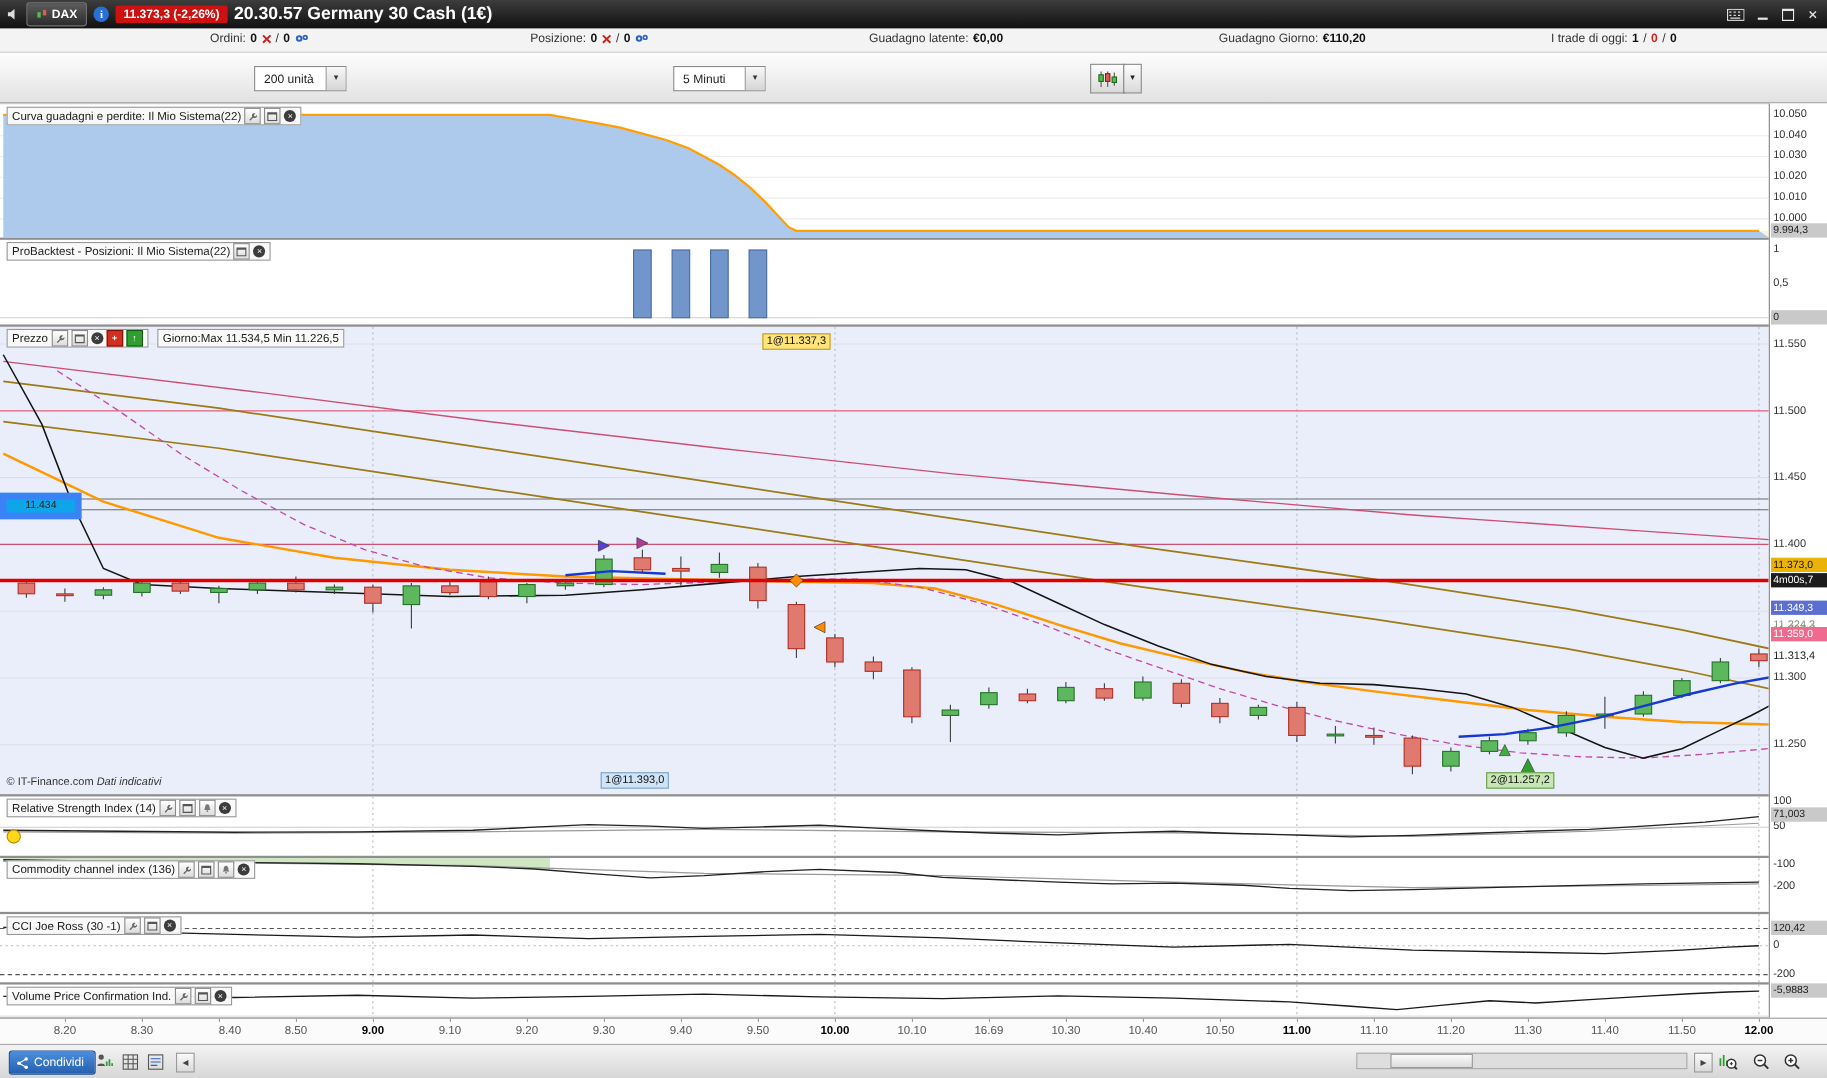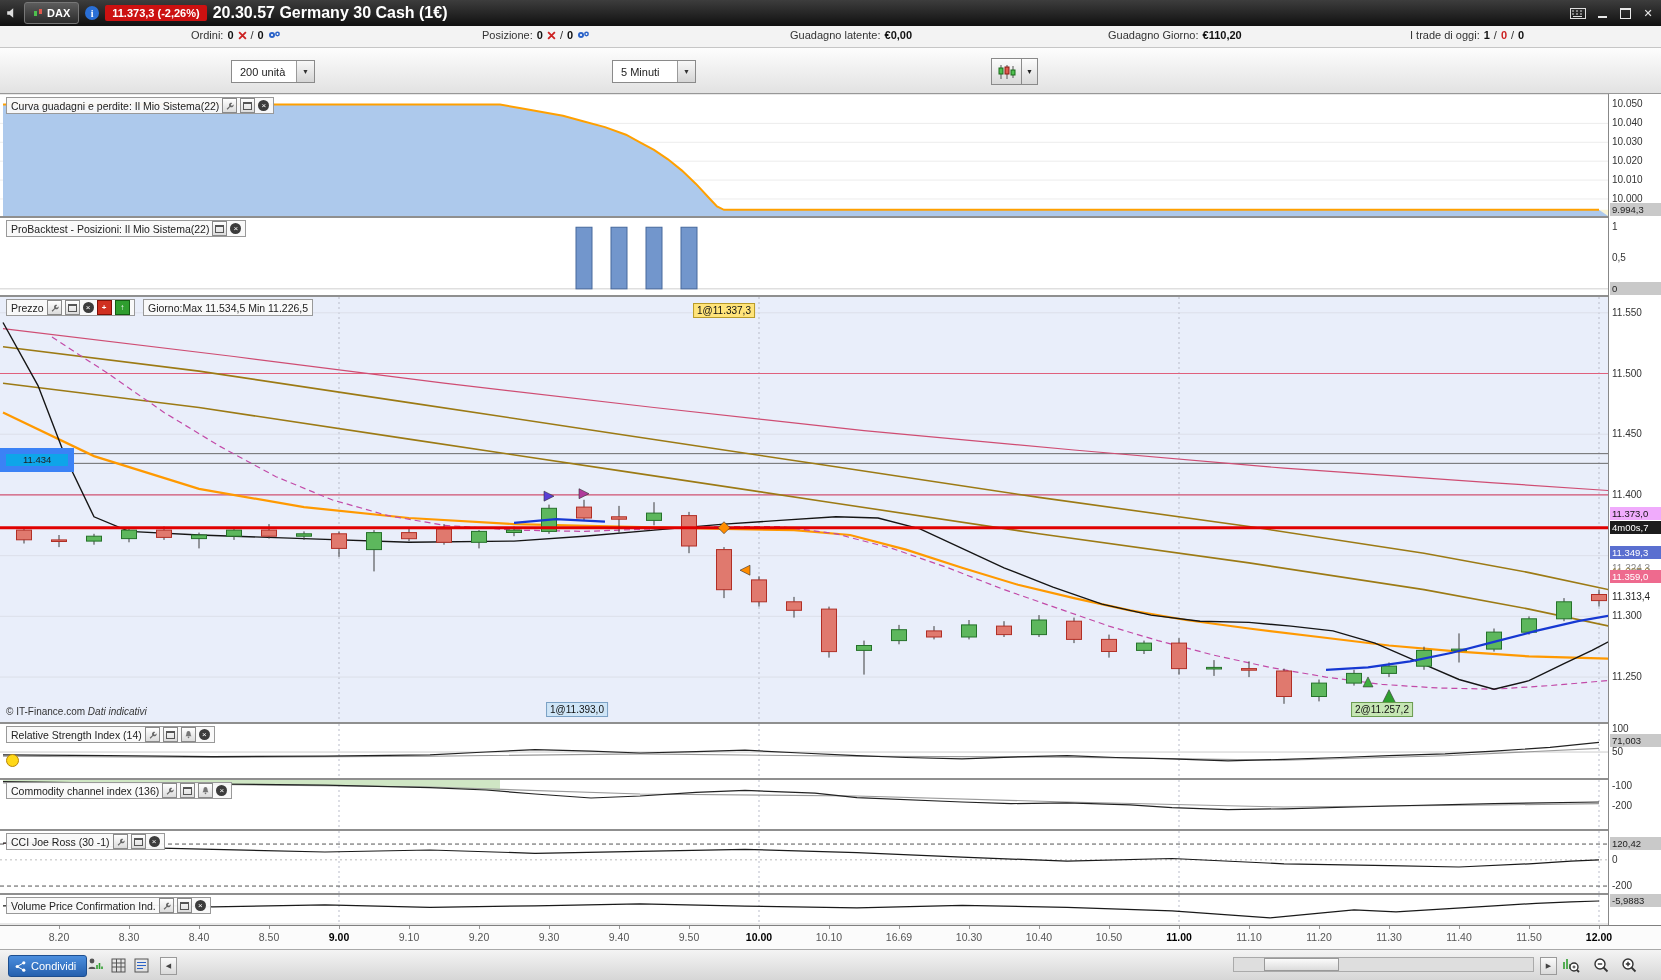--- a/index.html
+++ b/index.html
@@ -544,41 +544,41 @@
     <div class="stag" style="top: 187.84px; background: rgb(201, 201, 201); color: rgb(34, 34, 34);">0</div>
     <div class="slab" style="top: 212.786px;">11.550</div>
     <div class="slab" style="top: 273.5px;">11.500</div>
     <div class="slab" style="top: 334.214px;">11.450</div>
     <div class="slab" style="top: 394.929px;">11.400</div>
     <div class="slab" style="top: 516.357px;">11.300</div>
     <div class="slab" style="top: 577.071px;">11.250</div>
     <div class="slab" style="top: 472.643px; color: rgb(150, 120, 30);">11.327,8</div>
     <div class="slab" style="top: 469px; color: rgb(138, 138, 138);">11.324,3</div>
     <div class="slab" style="top: 496.929px; color: rgb(34, 34, 34);">11.313,4</div>
-    <div class="stag" style="top: 413.357px; background: #f0abfc; color: rgb(17, 17, 17);">11.373,0</div>
+    <div class="stag" style="top: 413.357px; background: #eab308; color: rgb(17, 17, 17);">11.373,0</div>
     <div class="stag" style="top: 426.714px; background: rgb(28, 28, 28); color: rgb(255, 255, 255);">4m00s,7</div>
     <div class="stag" style="top: 440.071px; background: rgb(238, 106, 142); color: rgb(255, 255, 255); margin-top: 36px;">11.359,0</div>
     <div class="stag" style="top: 452.214px; background: rgb(90, 111, 208); color: rgb(255, 255, 255);">11.349,3</div>
     <div class="slab" style="top: 629.055px;">100</div>
     <div class="slab" style="top: 652.034px;">50</div>
     <div class="stag" style="top: 640.004px; background: rgb(201, 201, 201); color: rgb(34, 34, 34);">71,003</div>
     <div class="slab" style="top: 686px;">-100</div>
     <div class="slab" style="top: 706px;">-200</div>
     <div class="slab" style="top: 759.837px;">0</div>
     <div class="slab" style="top: 786.053px;">-200</div>
     <div class="stag" style="top: 743.053px; background: rgb(201, 201, 201); color: rgb(34, 34, 34);">120,42</div>
     <div class="stag" style="top: 800px; background: rgb(201, 201, 201); color: rgb(34, 34, 34);">-5,9883</div>
   </div>
 <div id="xaxis">
     <div class="xtick" style="left: 59px;"></div>
     <div class="xl" style="left: 59px;">8.20</div>
     <div class="xtick" style="left: 129px;"></div>
     <div class="xl" style="left: 129px;">8.30</div>
     <div class="xtick" style="left: 199px;"></div>
-    <div class="xl" style="left: 199px;">8.40</div>
+    <div class="xl" style="left: 209px;">8.40</div>
     <div class="xtick" style="left: 269px;"></div>
     <div class="xl" style="left: 269px;">8.50</div>
     <div class="xtick" style="left: 339px;"></div>
     <div class="xl major" style="left: 339px;">9.00</div>
     <div class="xtick" style="left: 409px;"></div>
     <div class="xl" style="left: 409px;">9.10</div>
     <div class="xtick" style="left: 479px;"></div>
     <div class="xl" style="left: 479px;">9.20</div>
     <div class="xtick" style="left: 549px;"></div>
     <div class="xl" style="left: 549px;">9.30</div>

